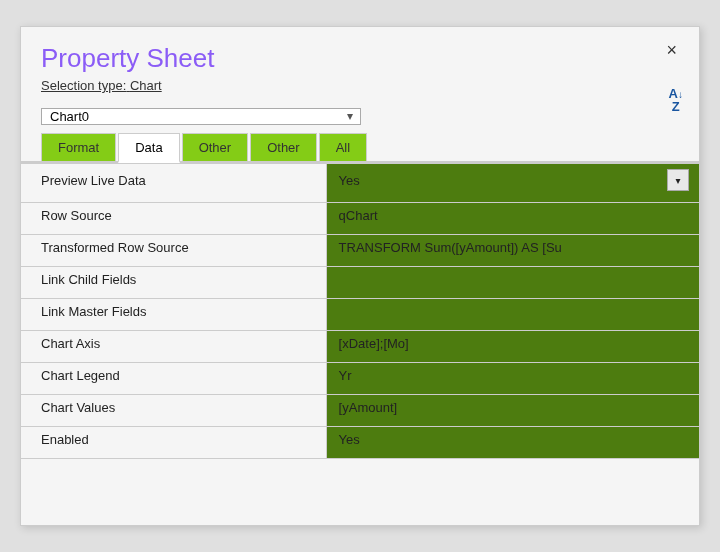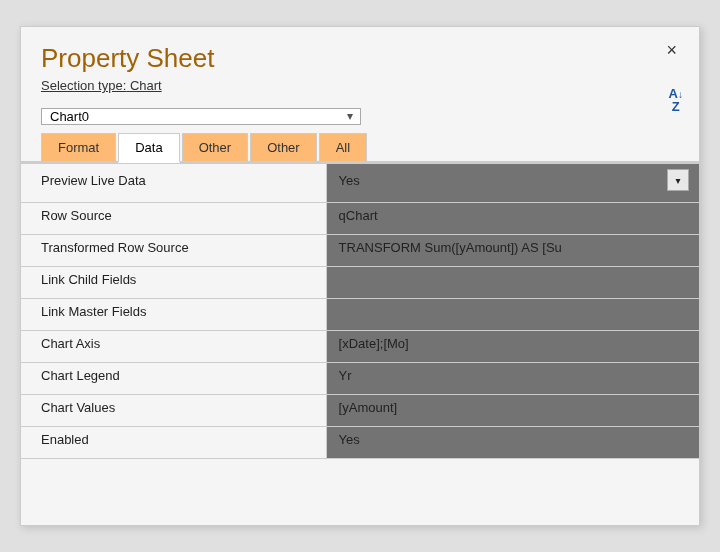--- a/index.html
+++ b/index.html
@@ -29,21 +29,21 @@
       box-shadow: 2px 2px 8px rgba(0,0,0,0.15);
     }
 
     .panel-header {
       padding: 16px 20px 6px 20px;
       position: relative;
     }
 
     .panel-title {
       font-size: 26px;
-      color: #a16207;
+      color: #8b5cf6;
       font-weight: 400;
       margin-bottom: 4px;
     }
 
     .selection-type {
       font-size: 13px;
       color: #333;
       text-decoration: underline;
     }
 
@@ -113,21 +113,21 @@
     }
 
     .tab {
       padding: 6px 16px;
       font-size: 13px;
       cursor: pointer;
       border: 1px solid transparent;
       border-bottom: none;
       margin-right: 2px;
       color: #333;
-      background: #fdba74;
+      background: #84cc16;
       border-color: #ccc;
       border-bottom: 2px solid #ccc;
       margin-bottom: -2px;
     }
 
     .tab.active {
       background: #fff;
       border-color: #ccc;
       border-bottom: 2px solid #fff;
       font-weight: 400;
@@ -155,21 +155,21 @@
       color: #222;
     }
 
     td:first-child {
       width: 45%;
       border-right: 1px solid #ccc;
       background: #f5f5f5;
     }
 
     td:last-child {
-      background: #737373;
+      background: #4d7c0f;
       padding-left: 12px;
       position: relative;
     }
 
     .value-cell-with-dropdown {
       display: flex;
       align-items: center;
       justify-content: space-between;
     }
 

